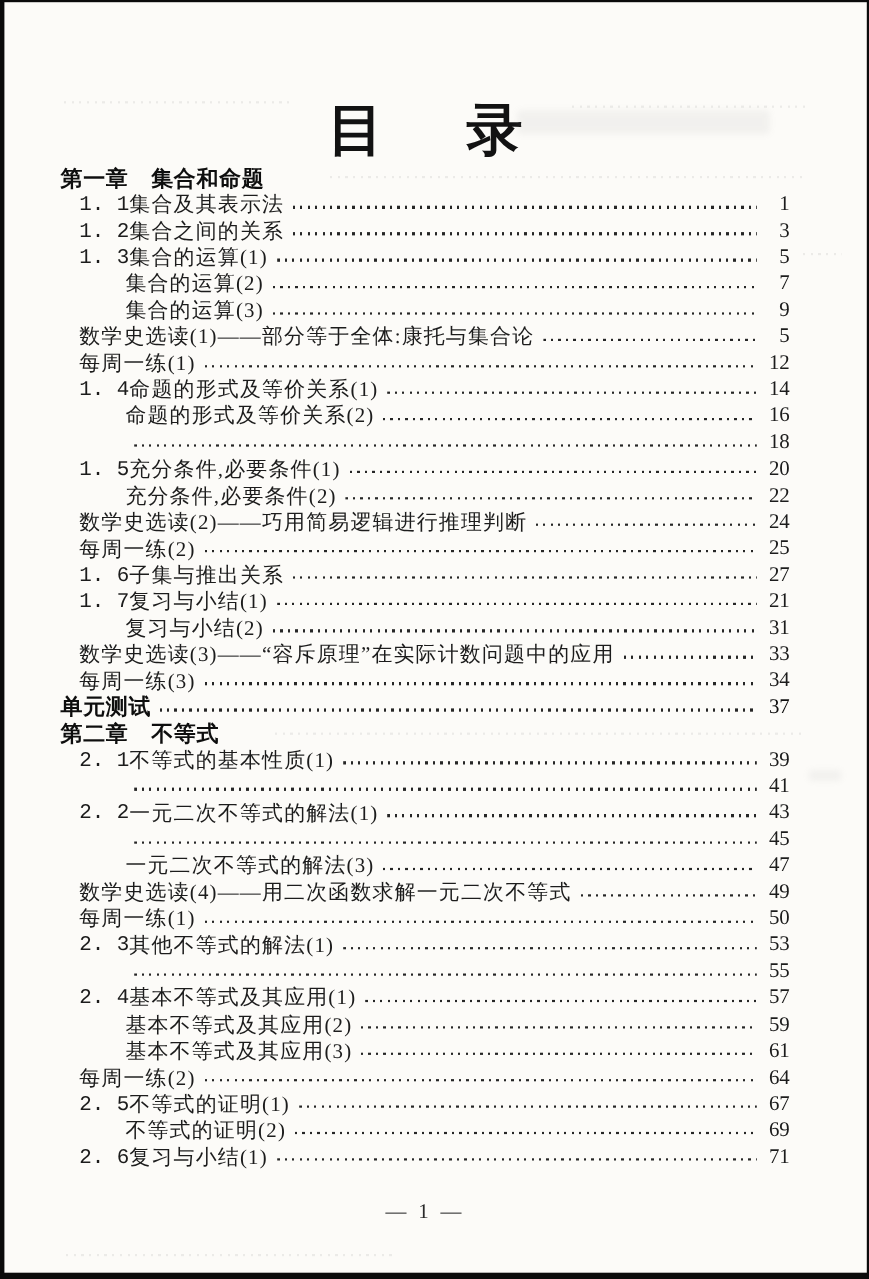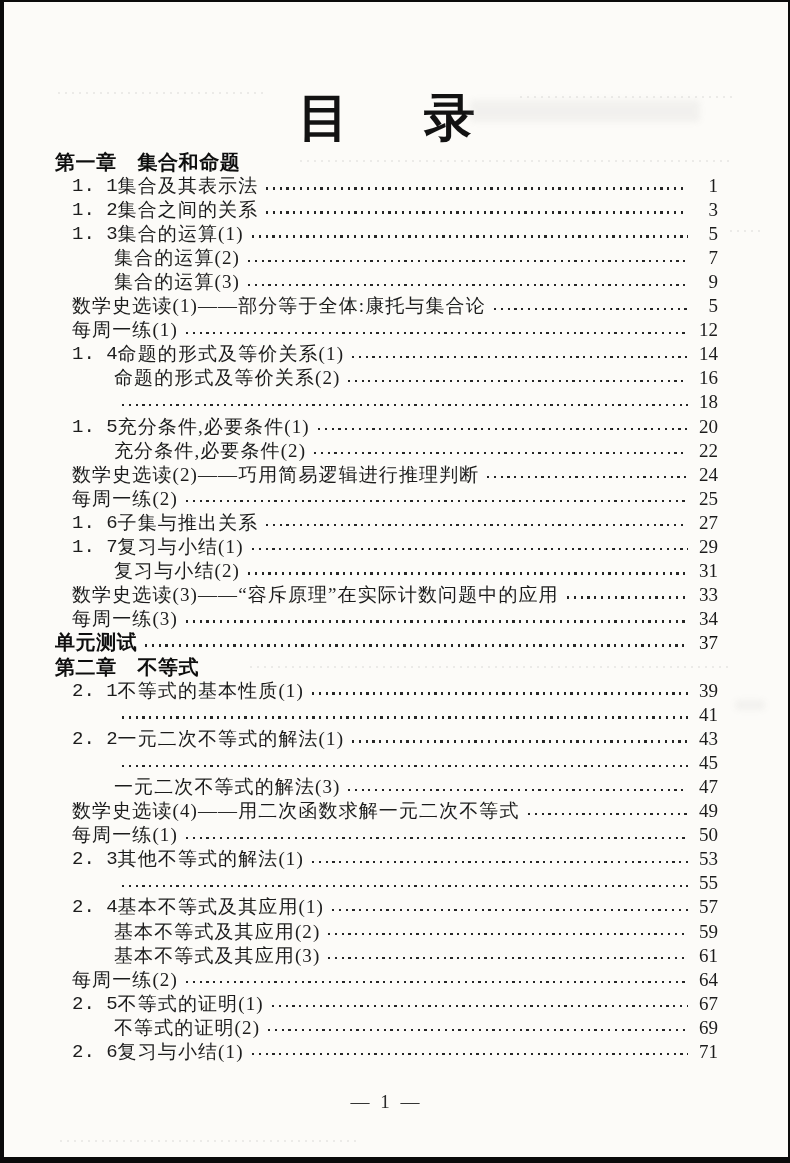--- a/index.html
+++ b/index.html
@@ -165,21 +165,21 @@
       <div class="row section">
     <span class="num">1. 6</span>
     <span class="label">子集与推出关系</span>
     <span class="leader"></span>
     <span class="pageno">27</span>
   </div>
       <div class="row section">
     <span class="num">1. 7</span>
     <span class="label">复习与小结(1)</span>
     <span class="leader"></span>
-    <span class="pageno">29</span>
+    <span class="pageno">21</span>
   </div>
       <div class="row sub">
 
     <span class="label">复习与小结(2)</span>
     <span class="leader"></span>
     <span class="pageno">31</span>
   </div>
       <div class="row item">
 
     <span class="label">数学史选读(3)——“容斥原理”在实际计数问题中的应用</span>

